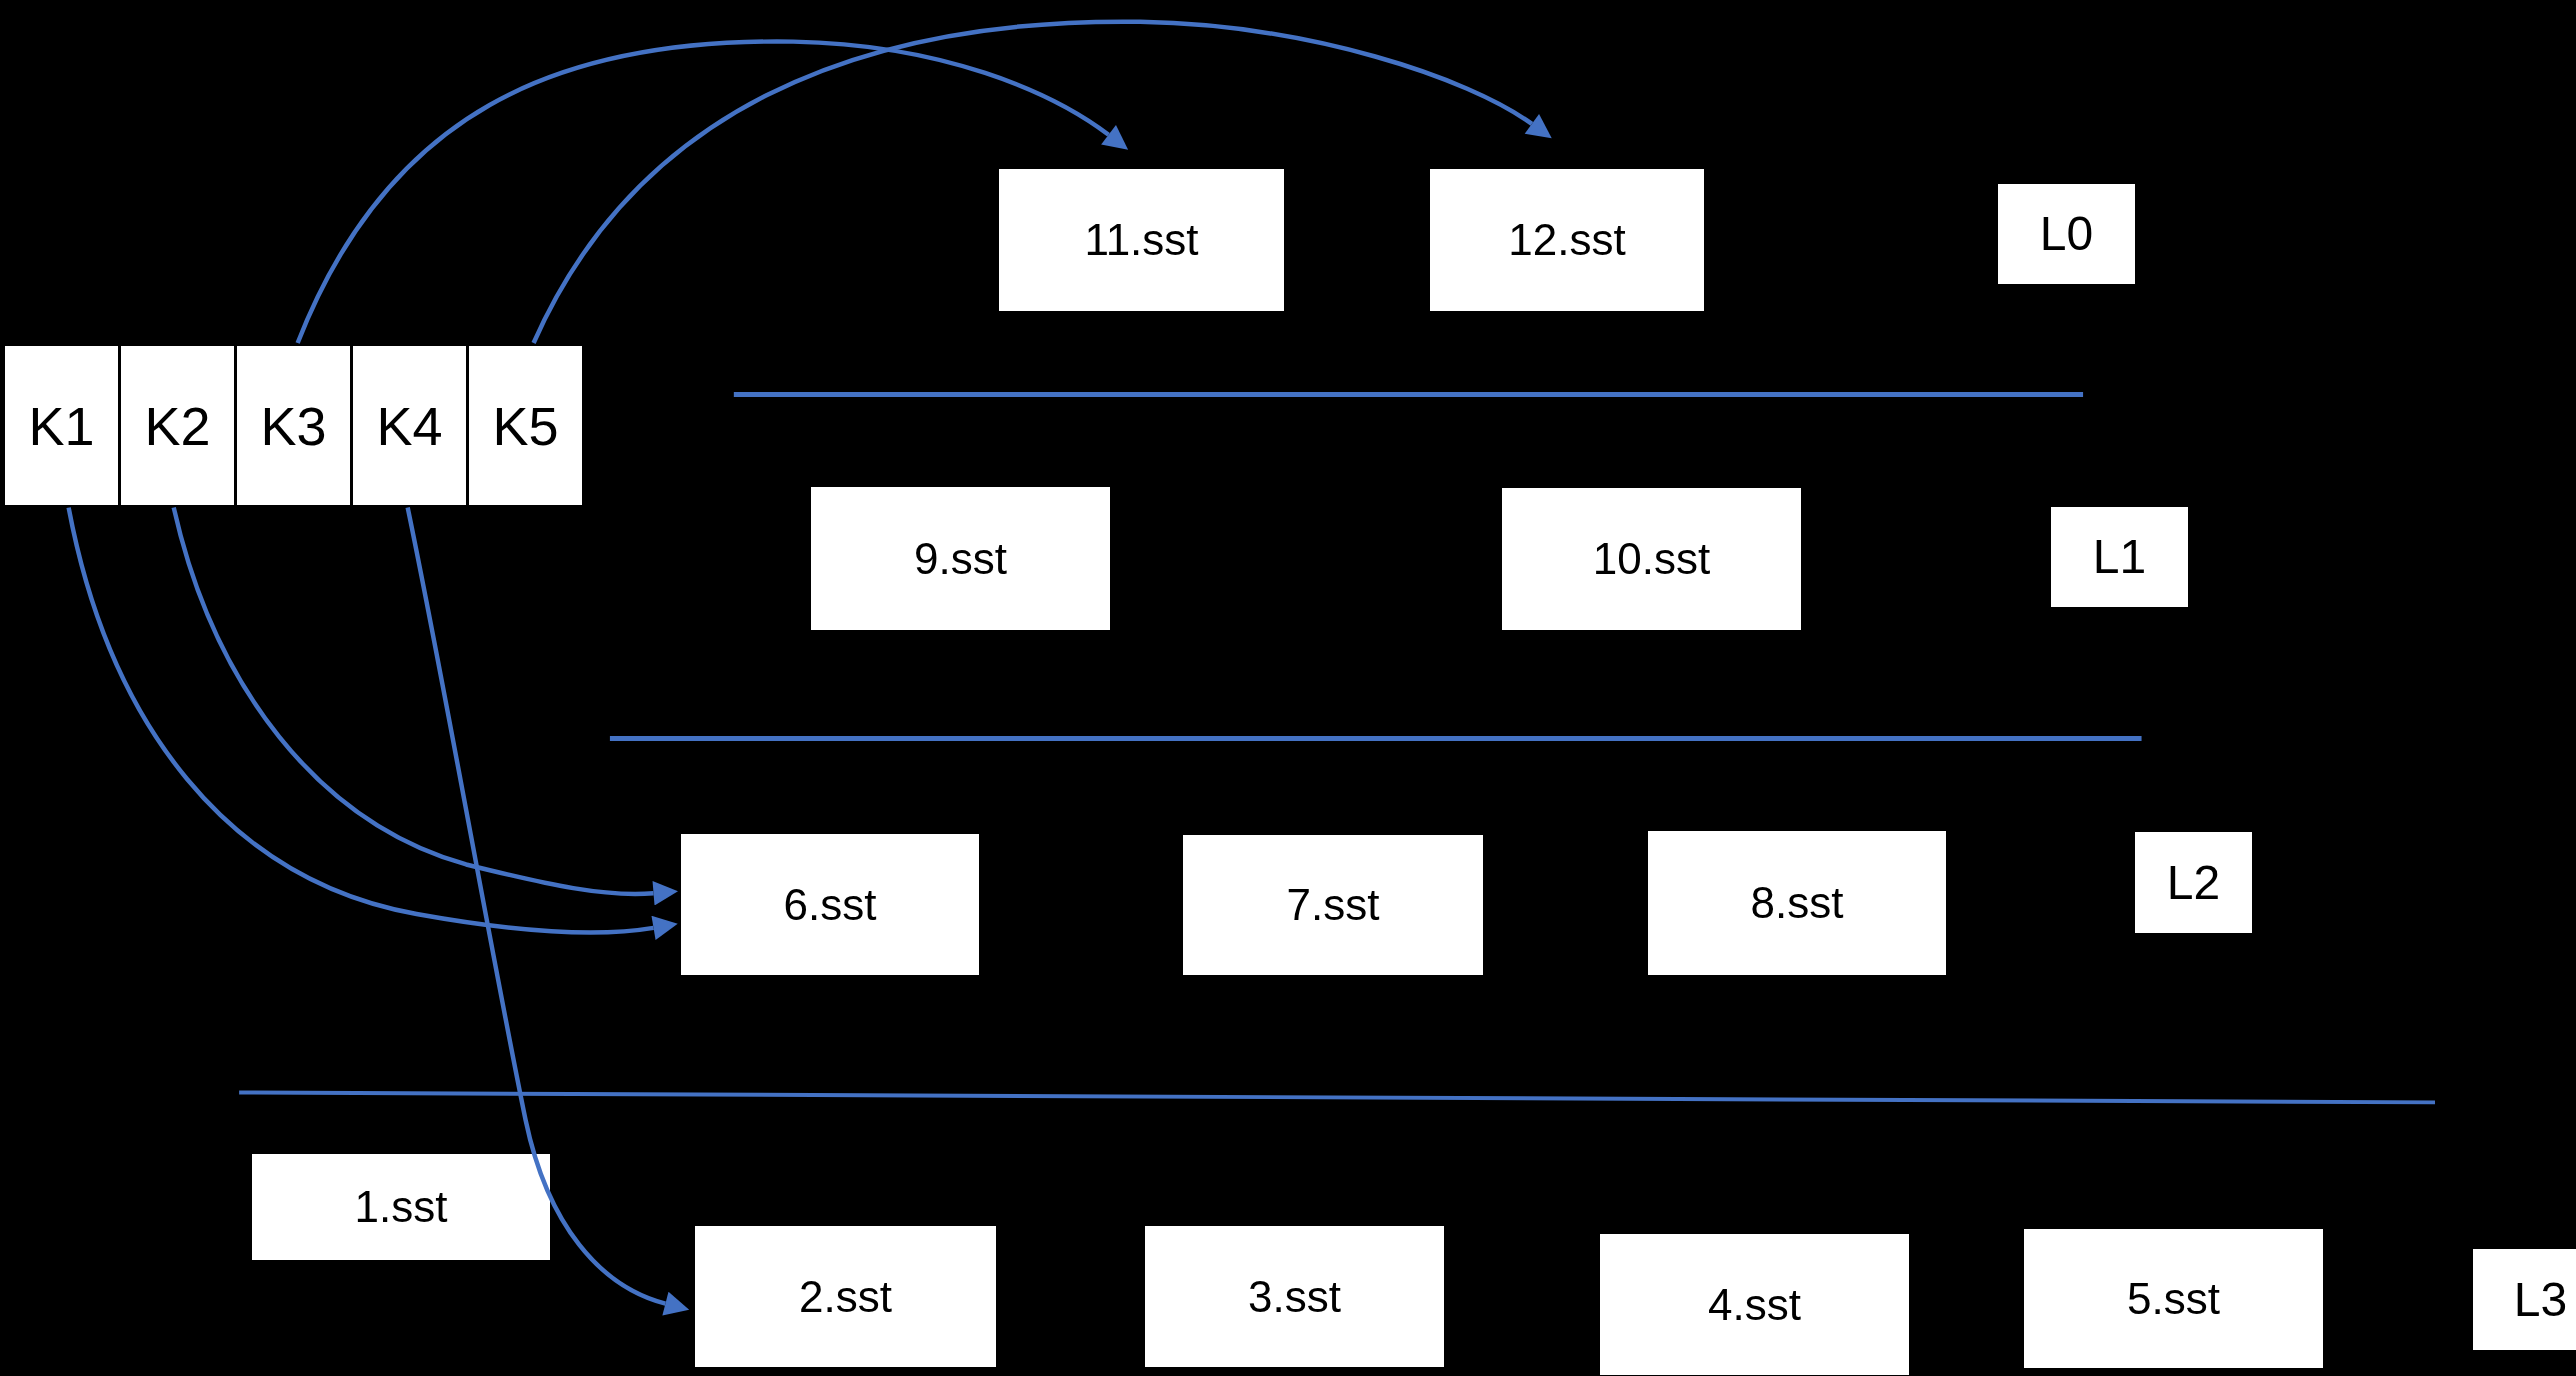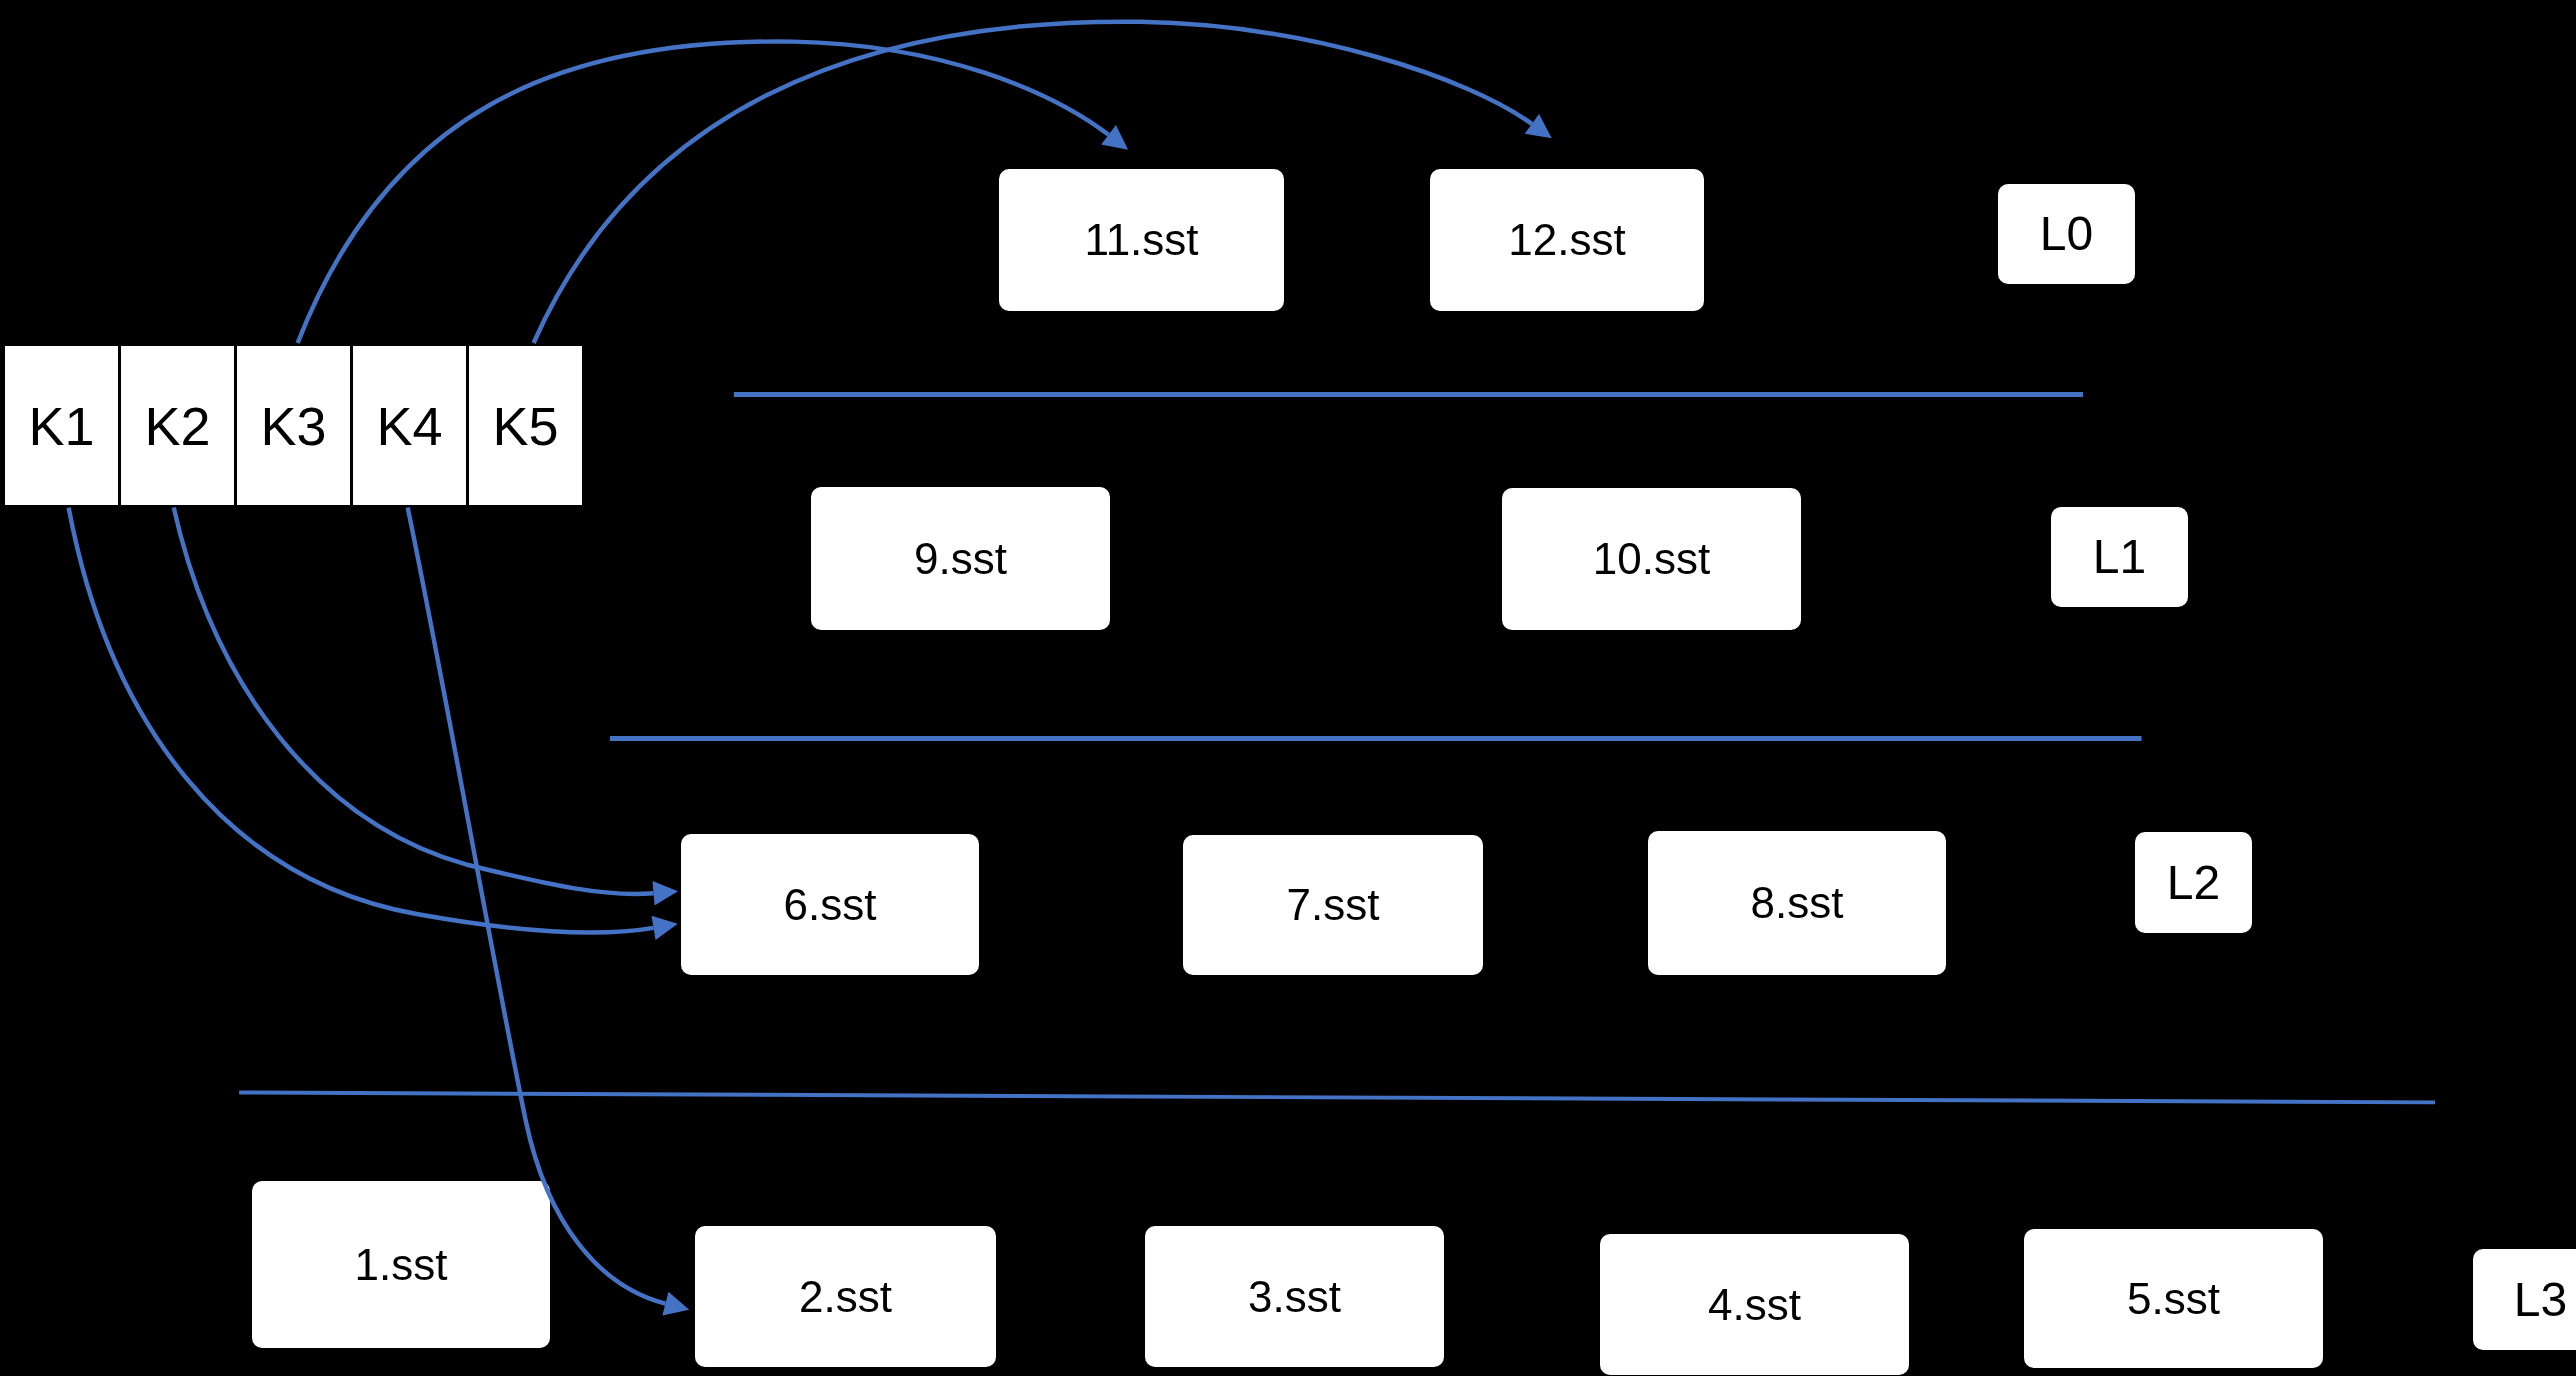--- a/index.html
+++ b/index.html
@@ -14,21 +14,21 @@
     width:2576px;height:1376px;
     background:var(--bg);
     overflow:hidden;
     font-family:"Liberation Sans","DejaVu Sans",sans-serif;
   }
   .box{
     position:absolute;
     background:var(--fill);
     color:var(--btext);
     display:flex;align-items:center;justify-content:center;
-    font-size:44px;line-height:1;border-radius:10px;
+    font-size:44px;line-height:1;
   }
   .lvl{font-size:48px;}
   
   #keysrow{
     position:absolute;left:2px;top:343px;
     display:flex;flex-direction:row;
   }
   .key{
     width:113px;height:159px;
     background:var(--fill);
@@ -43,21 +43,21 @@
   #b11{left:999px;top:169px;width:285px;height:142px;}
   #b12{left:1430px;top:169px;width:274px;height:142px;}
   #bl0{left:1998px;top:184px;width:137px;height:100px;}
   #b9 {left:811px; top:487px;width:299px;height:143px;}
   #b10{left:1502px;top:488px;width:299px;height:142px;}
   #bl1{left:2051px;top:507px;width:137px;height:100px;}
   #b6 {left:681px; top:834px;width:298px;height:141px;}
   #b7 {left:1183px;top:835px;width:300px;height:140px;}
   #b8 {left:1648px;top:831px;width:298px;height:144px;}
   #bl2{left:2135px;top:832px;width:117px;height:101px;}
-  #b1 {left:252px; top:1181px;width:298px;height:167px;}
+  #b1 {left:252px; top:1154px;width:298px;height:106px;}
   #b2 {left:695px; top:1226px;width:301px;height:141px;text-align:center;}
   #b3 {left:1145px;top:1226px;width:299px;height:141px;}
   #b4 {left:1600px;top:1206px;width:309px;height:141px;margin-top:28px;}
   #b5 {left:2024px;top:1229px;width:299px;height:139px;}
   #bl3{left:2433px;top:1249px;width:135px;height:101px;margin-left:40px;}
   
   #overlay{
     position:absolute;left:0;top:0;width:2576px;height:1376px;
     pointer-events:none;
   }

